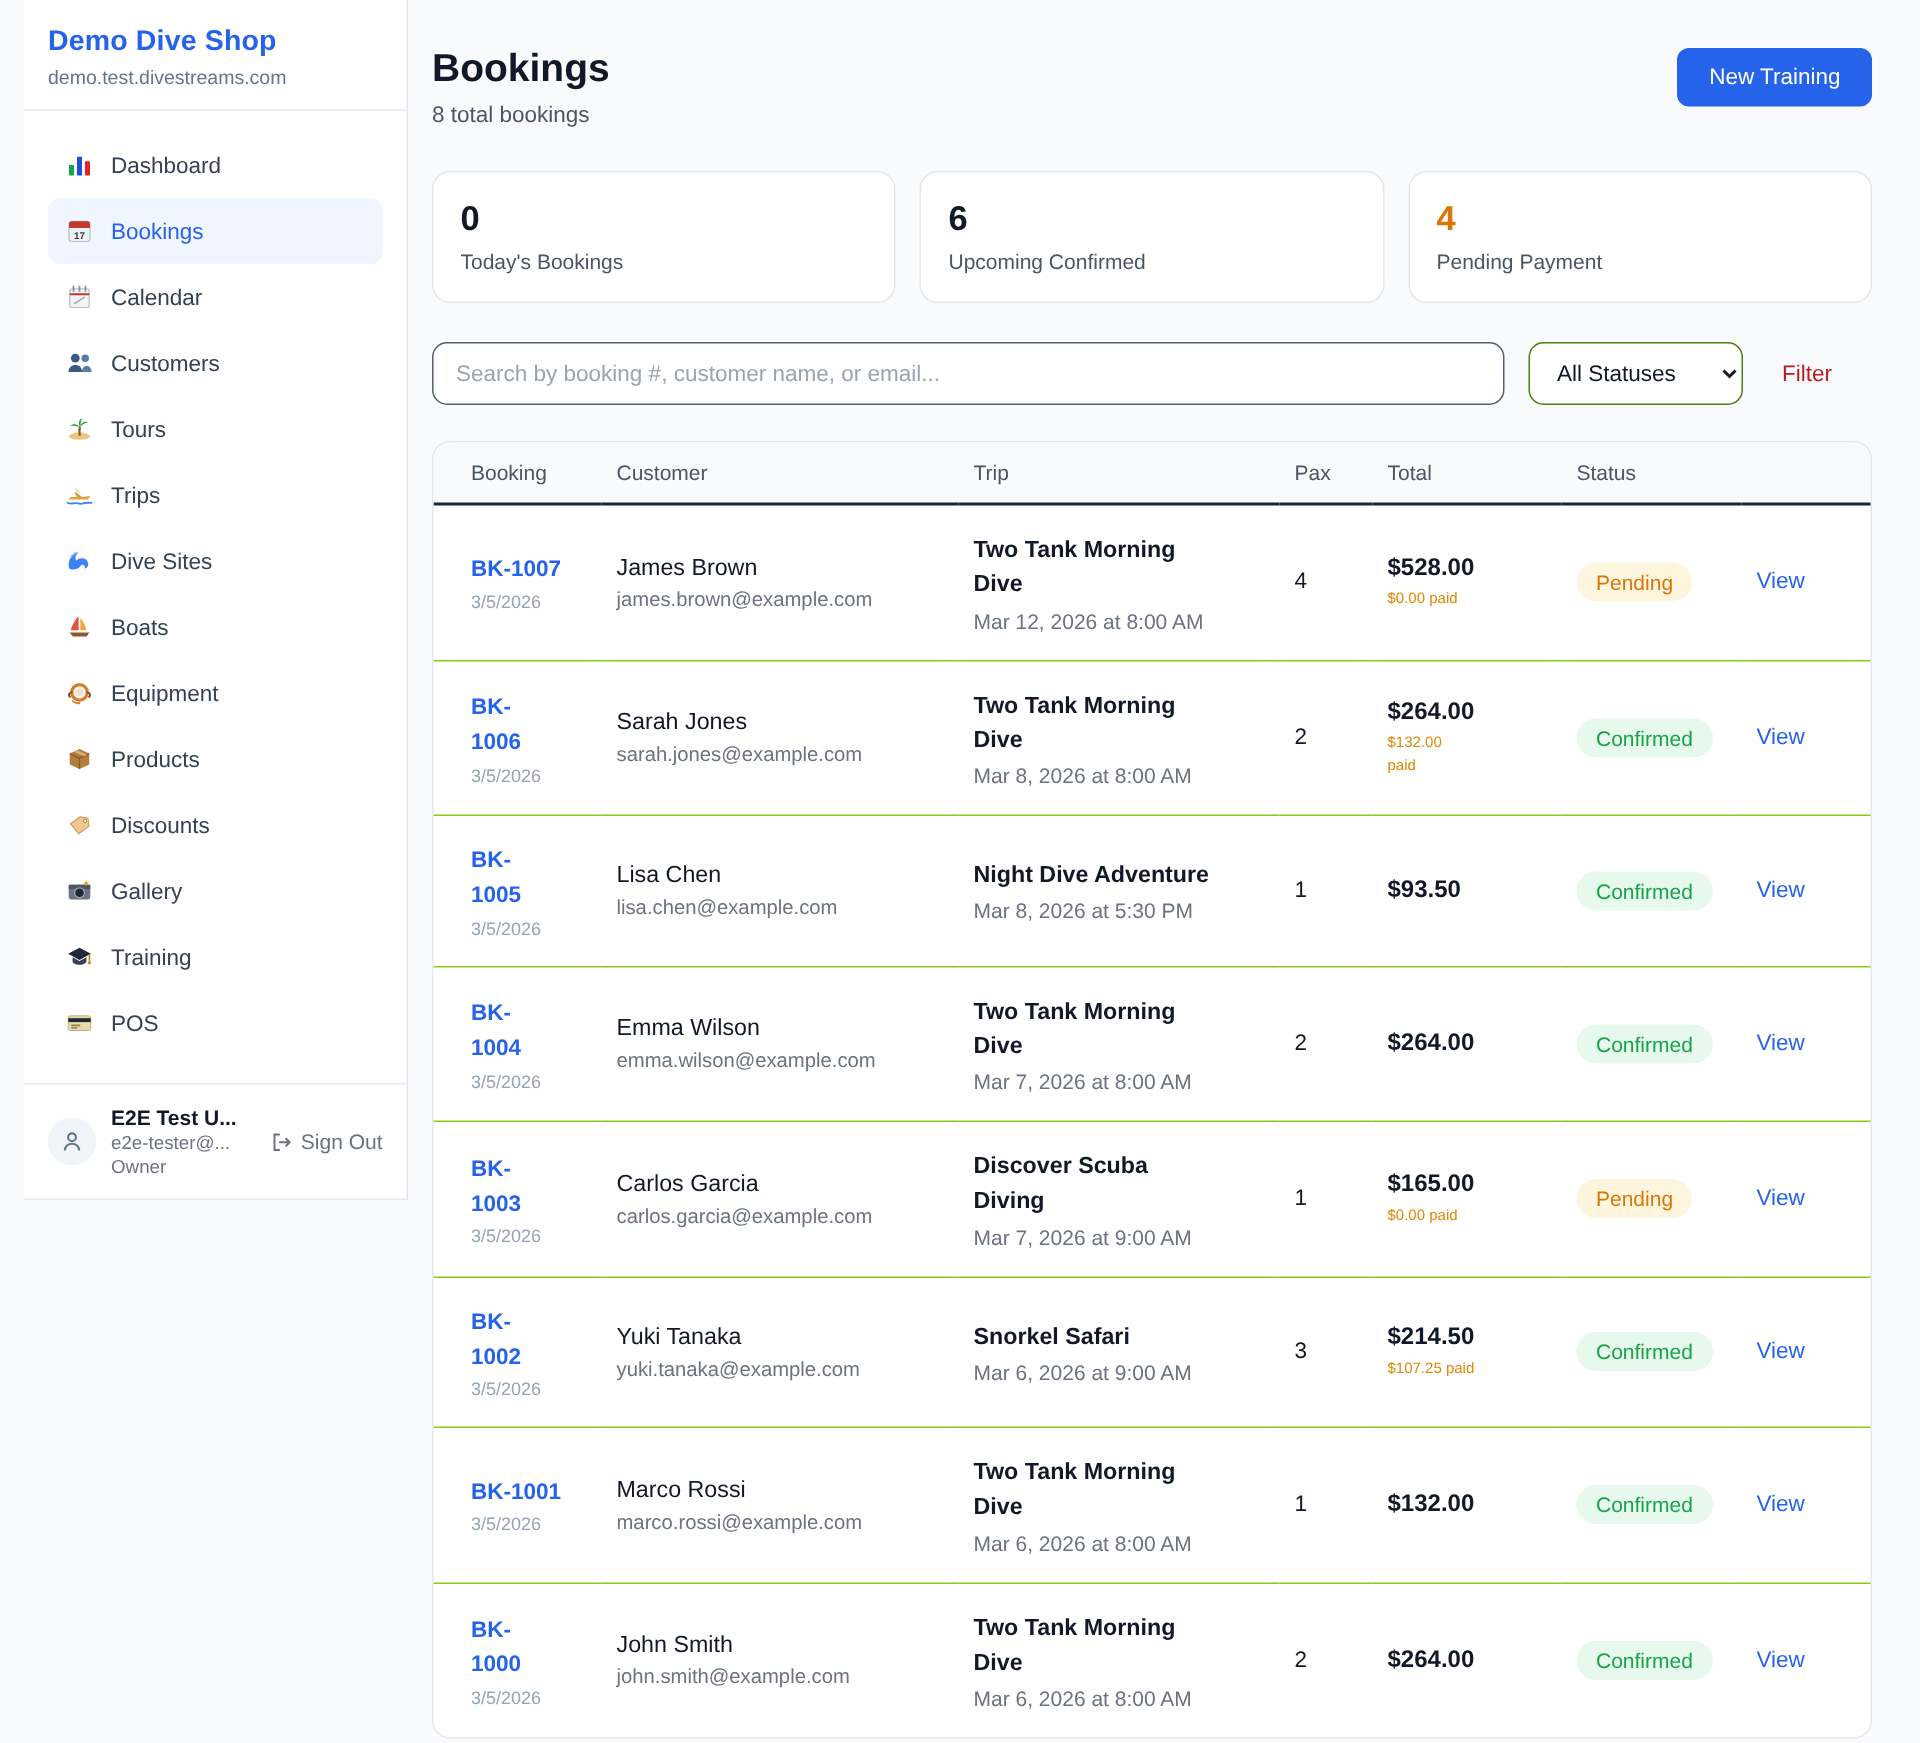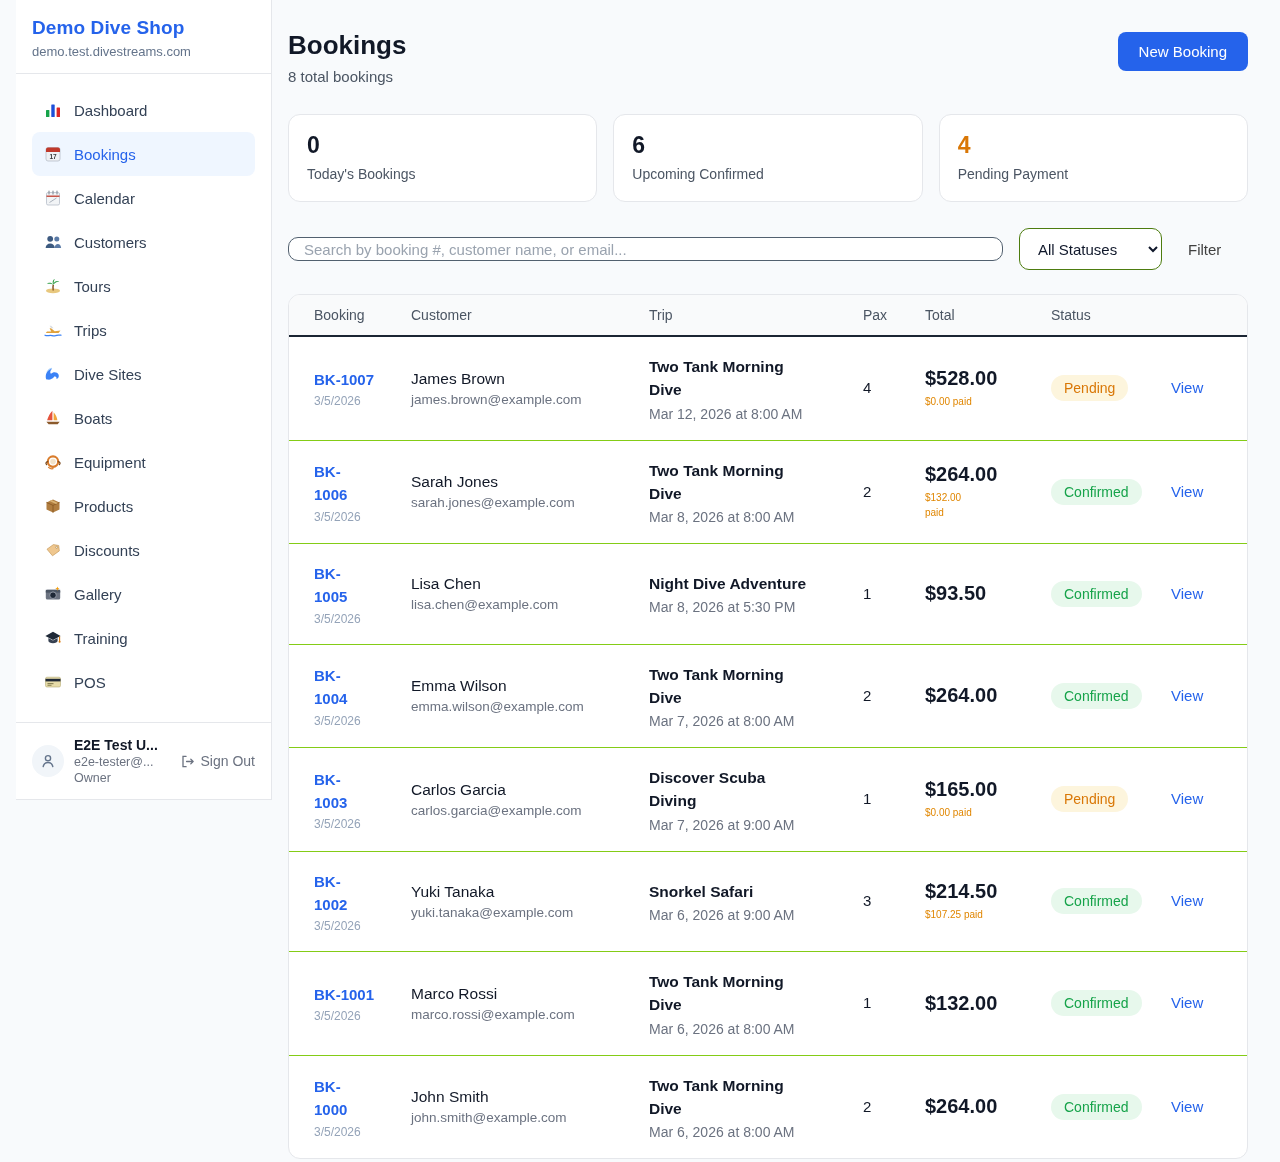--- a/index.html
+++ b/index.html
@@ -65,33 +65,33 @@
   }
   .stats-row { display: flex; gap: 16px; margin-top: 29px; }
   .stat-card {
     flex: 1 1 0; background: #fff; border: 1px solid #e5e7eb; border-radius: 12px;
     padding: 17px 18px 19px 18px;
   }
   .stat-value { font-size: 23px; font-weight: 700; color: #111827; }
   .stat-label { font-size: 14px; color: #4b5563; margin-top: 7px; }
   .controls-row { display: flex; align-items: center; gap: 16px; margin-top: 26px; }
   .search-input {
-    flex: 1 1 auto; height: 24px; border: 1px solid #52606f; border-radius: 10px;
+    flex: 1 1 auto; height: 42px; border: 1px solid #52606f; border-radius: 10px;
     padding: 0 15px; font-family: inherit; font-size: 15px; color: #111827;
     background: #fff; max-width: 715px;
   }
   .search-input::placeholder { color: #9aa3af; }
   .status-select {
     height: 42px; border: 1px solid #4d7c0f; border-radius: 10px;
     background: #fff; font-family: inherit; font-size: 15px; color: #0f172a;
     padding: 0 10px 0 14px; min-width: 143px; cursor: pointer;
   }
   .filter-btn {
     background: none; border: none; font-family: inherit; font-size: 15px;
-    color: #404040; cursor: pointer; padding: 6px 10px;
+    color: #b91c1c; cursor: pointer; padding: 6px 10px;
   }
   
   .table-card {
     margin-top: 24px; background: #fff; border: 1px solid #e5e7eb;
     border-radius: 12px; overflow: hidden;
   }
   table { width: 100%; border-collapse: collapse; table-layout: fixed; }
   col.c-booking { width: 112px; }
   col.c-customer { width: 238px; }
   col.c-trip { width: 214px; }
@@ -109,21 +109,21 @@
   tbody td:first-child { padding-left: 25px; }
   tbody tr { border-bottom: 1px solid #84cc16; }
   tbody tr:last-child { border-bottom: none; }
   .bk-link { font-size: 15px; font-weight: 600; color: #2563eb; text-decoration: none; white-space: pre-line; display: inline-block; line-height: 1.55; cursor: pointer; }
   .bk-date { font-size: 12px; color: #94a3b8; margin-top: 3px; }
   .cust-name { font-size: 15.5px; color: #111827; }
   .cust-email { font-size: 13.5px; color: #6b7280; margin-top: 4px; }
   .trip-name { font-size: 15.5px; font-weight: 600; color: #111827; white-space: pre-line; line-height: 1.5; }
   .trip-date { font-size: 14px; color: #6b7280; margin-top: 4px; }
   .pax-val { font-size: 15px; color: #111827; }
-  .total-val { font-size: 20px; font-weight: 700; color: #111827; }
+  .total-val { font-size: 16px; font-weight: 700; color: #111827; }
   .paid-val { font-size: 10px; color: #e08600; margin-top: 4px; white-space: pre-line; line-height: 1.5; }
   .badge {
     display: inline-block; padding: 5px 13px; border-radius: 999px; font-size: 14px;
   }
   .badge.pending { background: #fdf5dd; color: #d97706; }
   .badge.confirmed { background: #e7f8ec; color: #16a34a; }
   .view-link { font-size: 15px; color: #2563eb; text-decoration: none; cursor: pointer; }
 </style>
 </head>
 <body>
@@ -315,21 +315,21 @@
     </button>
   </div>
 </aside>
 
 <main class="main">
   <div class="page-header">
     <div>
       <h1 class="page-title">Bookings</h1>
       <div class="page-subtitle">8 total bookings</div>
     </div>
-    <button class="primary-btn">New Booking</button>
+    <button class="primary-btn">New Training</button>
   </div>
 
   <div class="stats-row">
     <div class="stat-card">
       <div class="stat-value">0</div>
       <div class="stat-label">Today's Bookings</div>
     </div>
     <div class="stat-card">
       <div class="stat-value">6</div>
       <div class="stat-label">Upcoming Confirmed</div>

